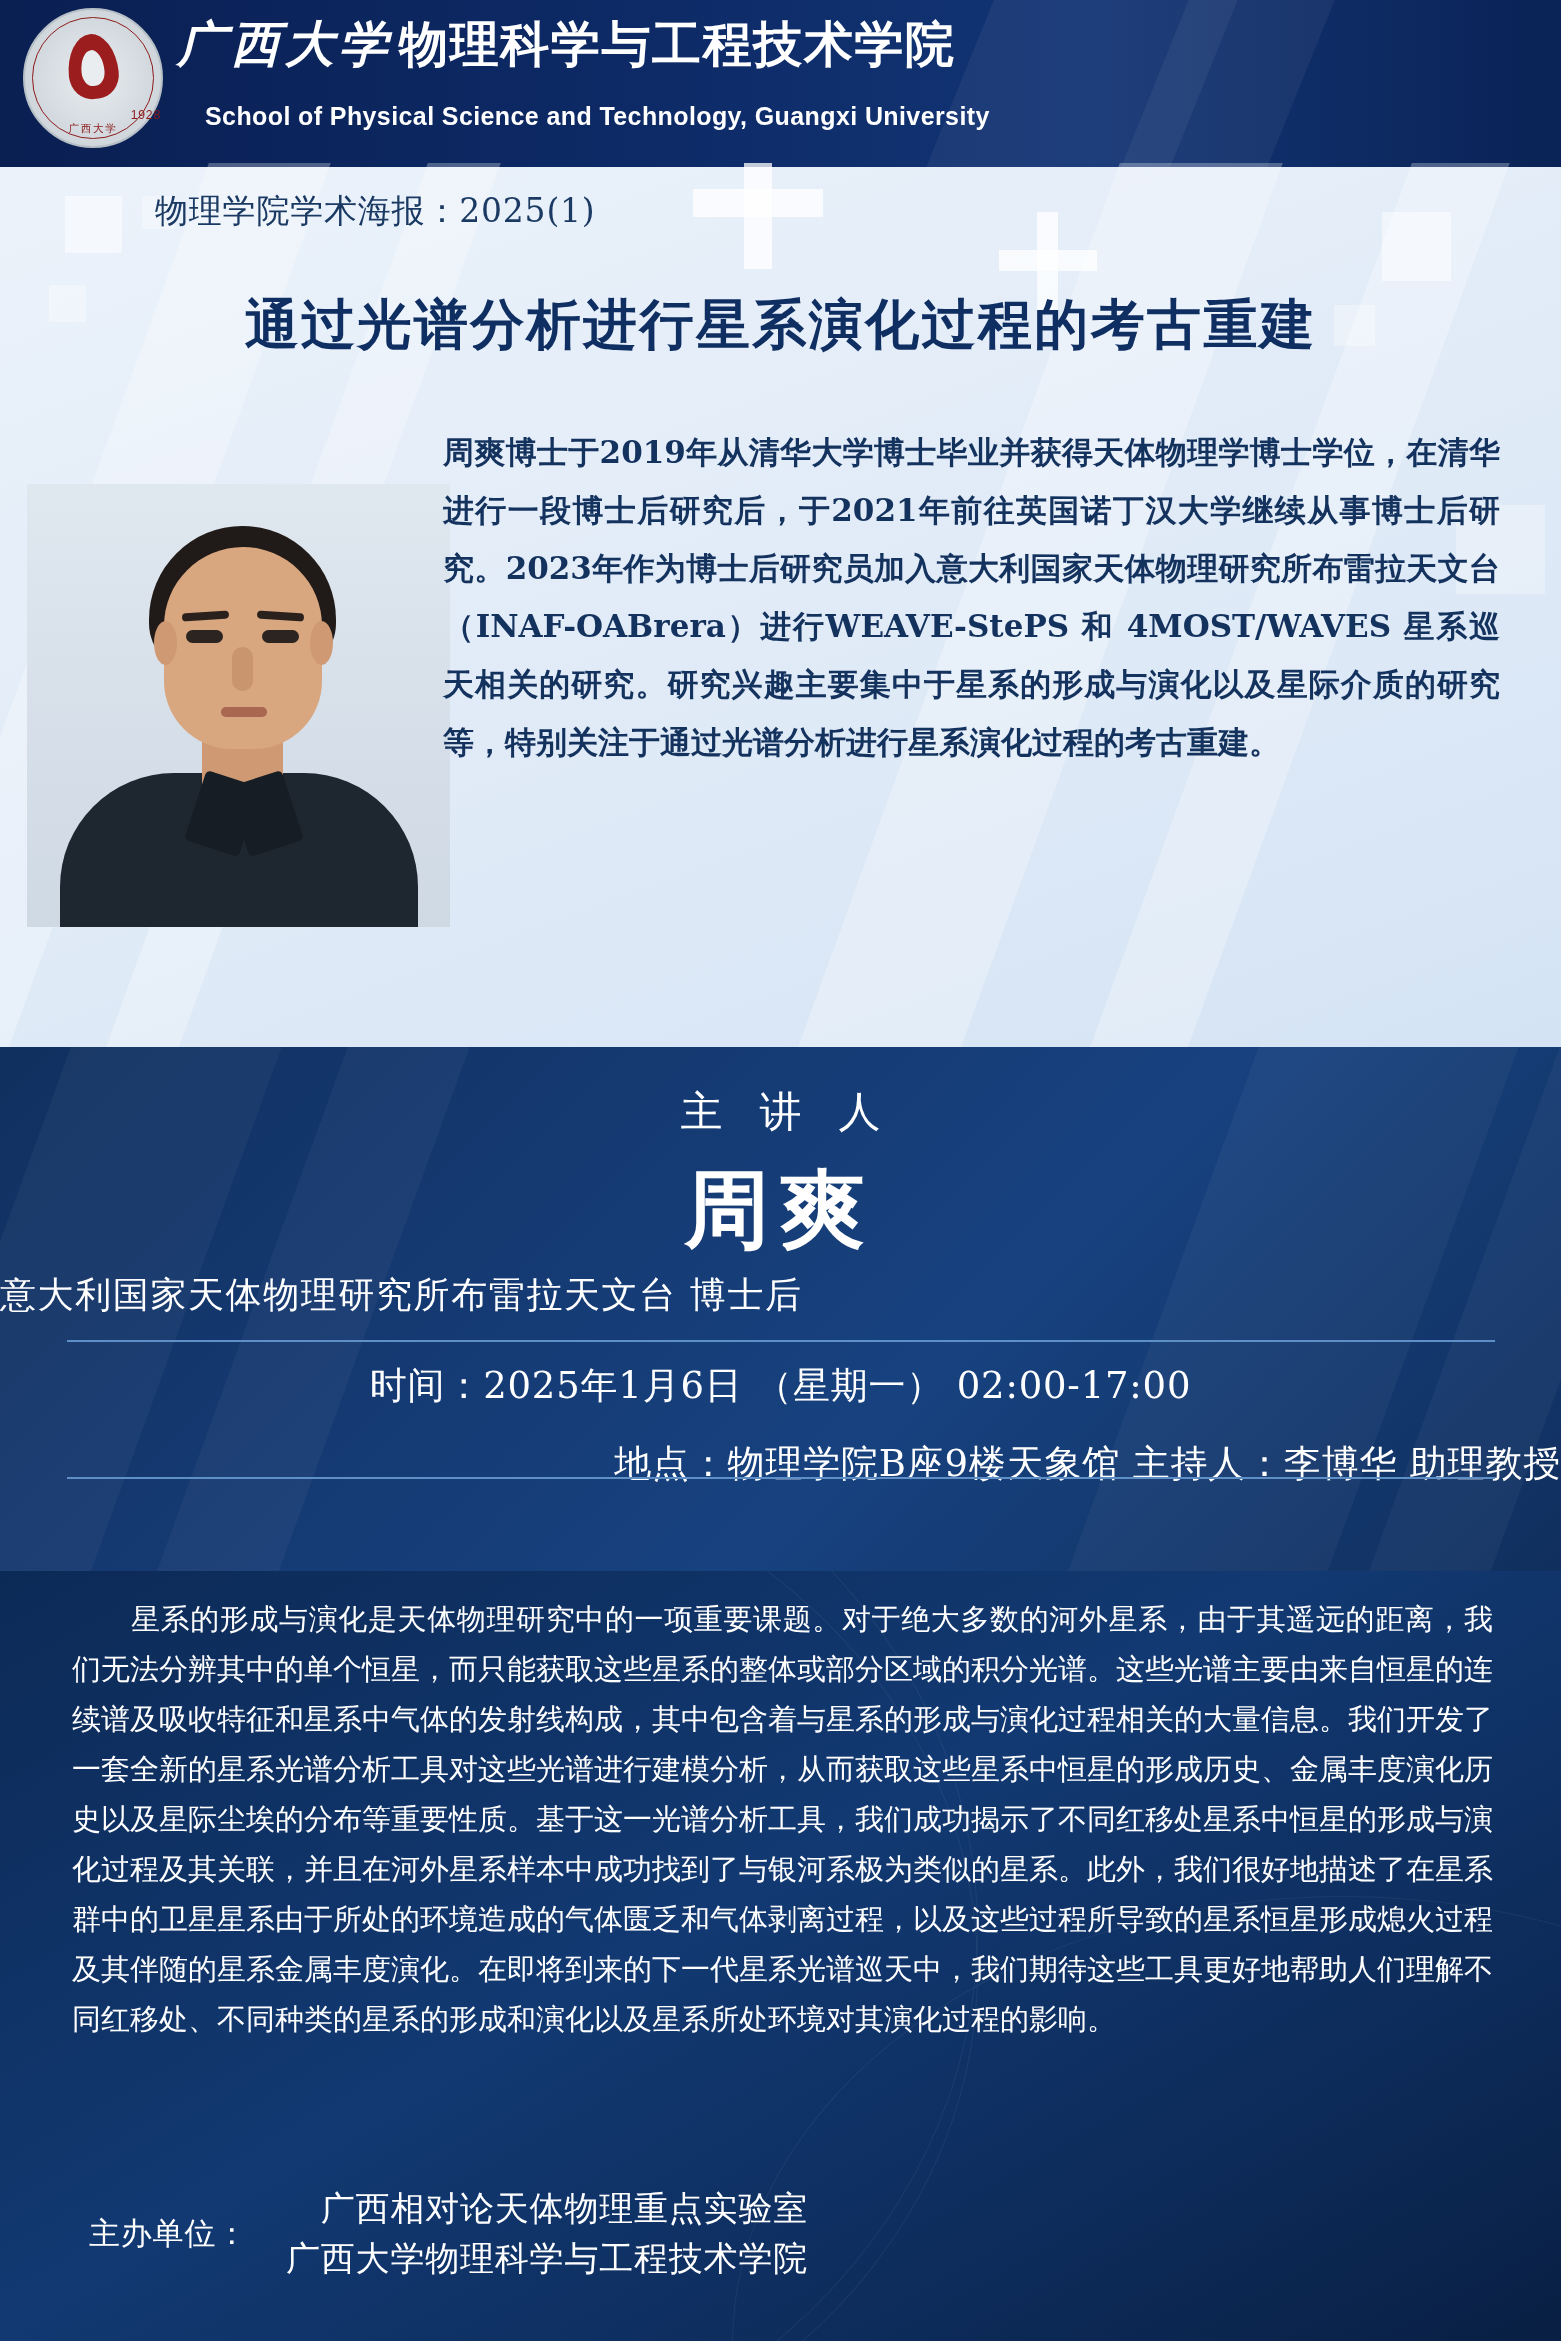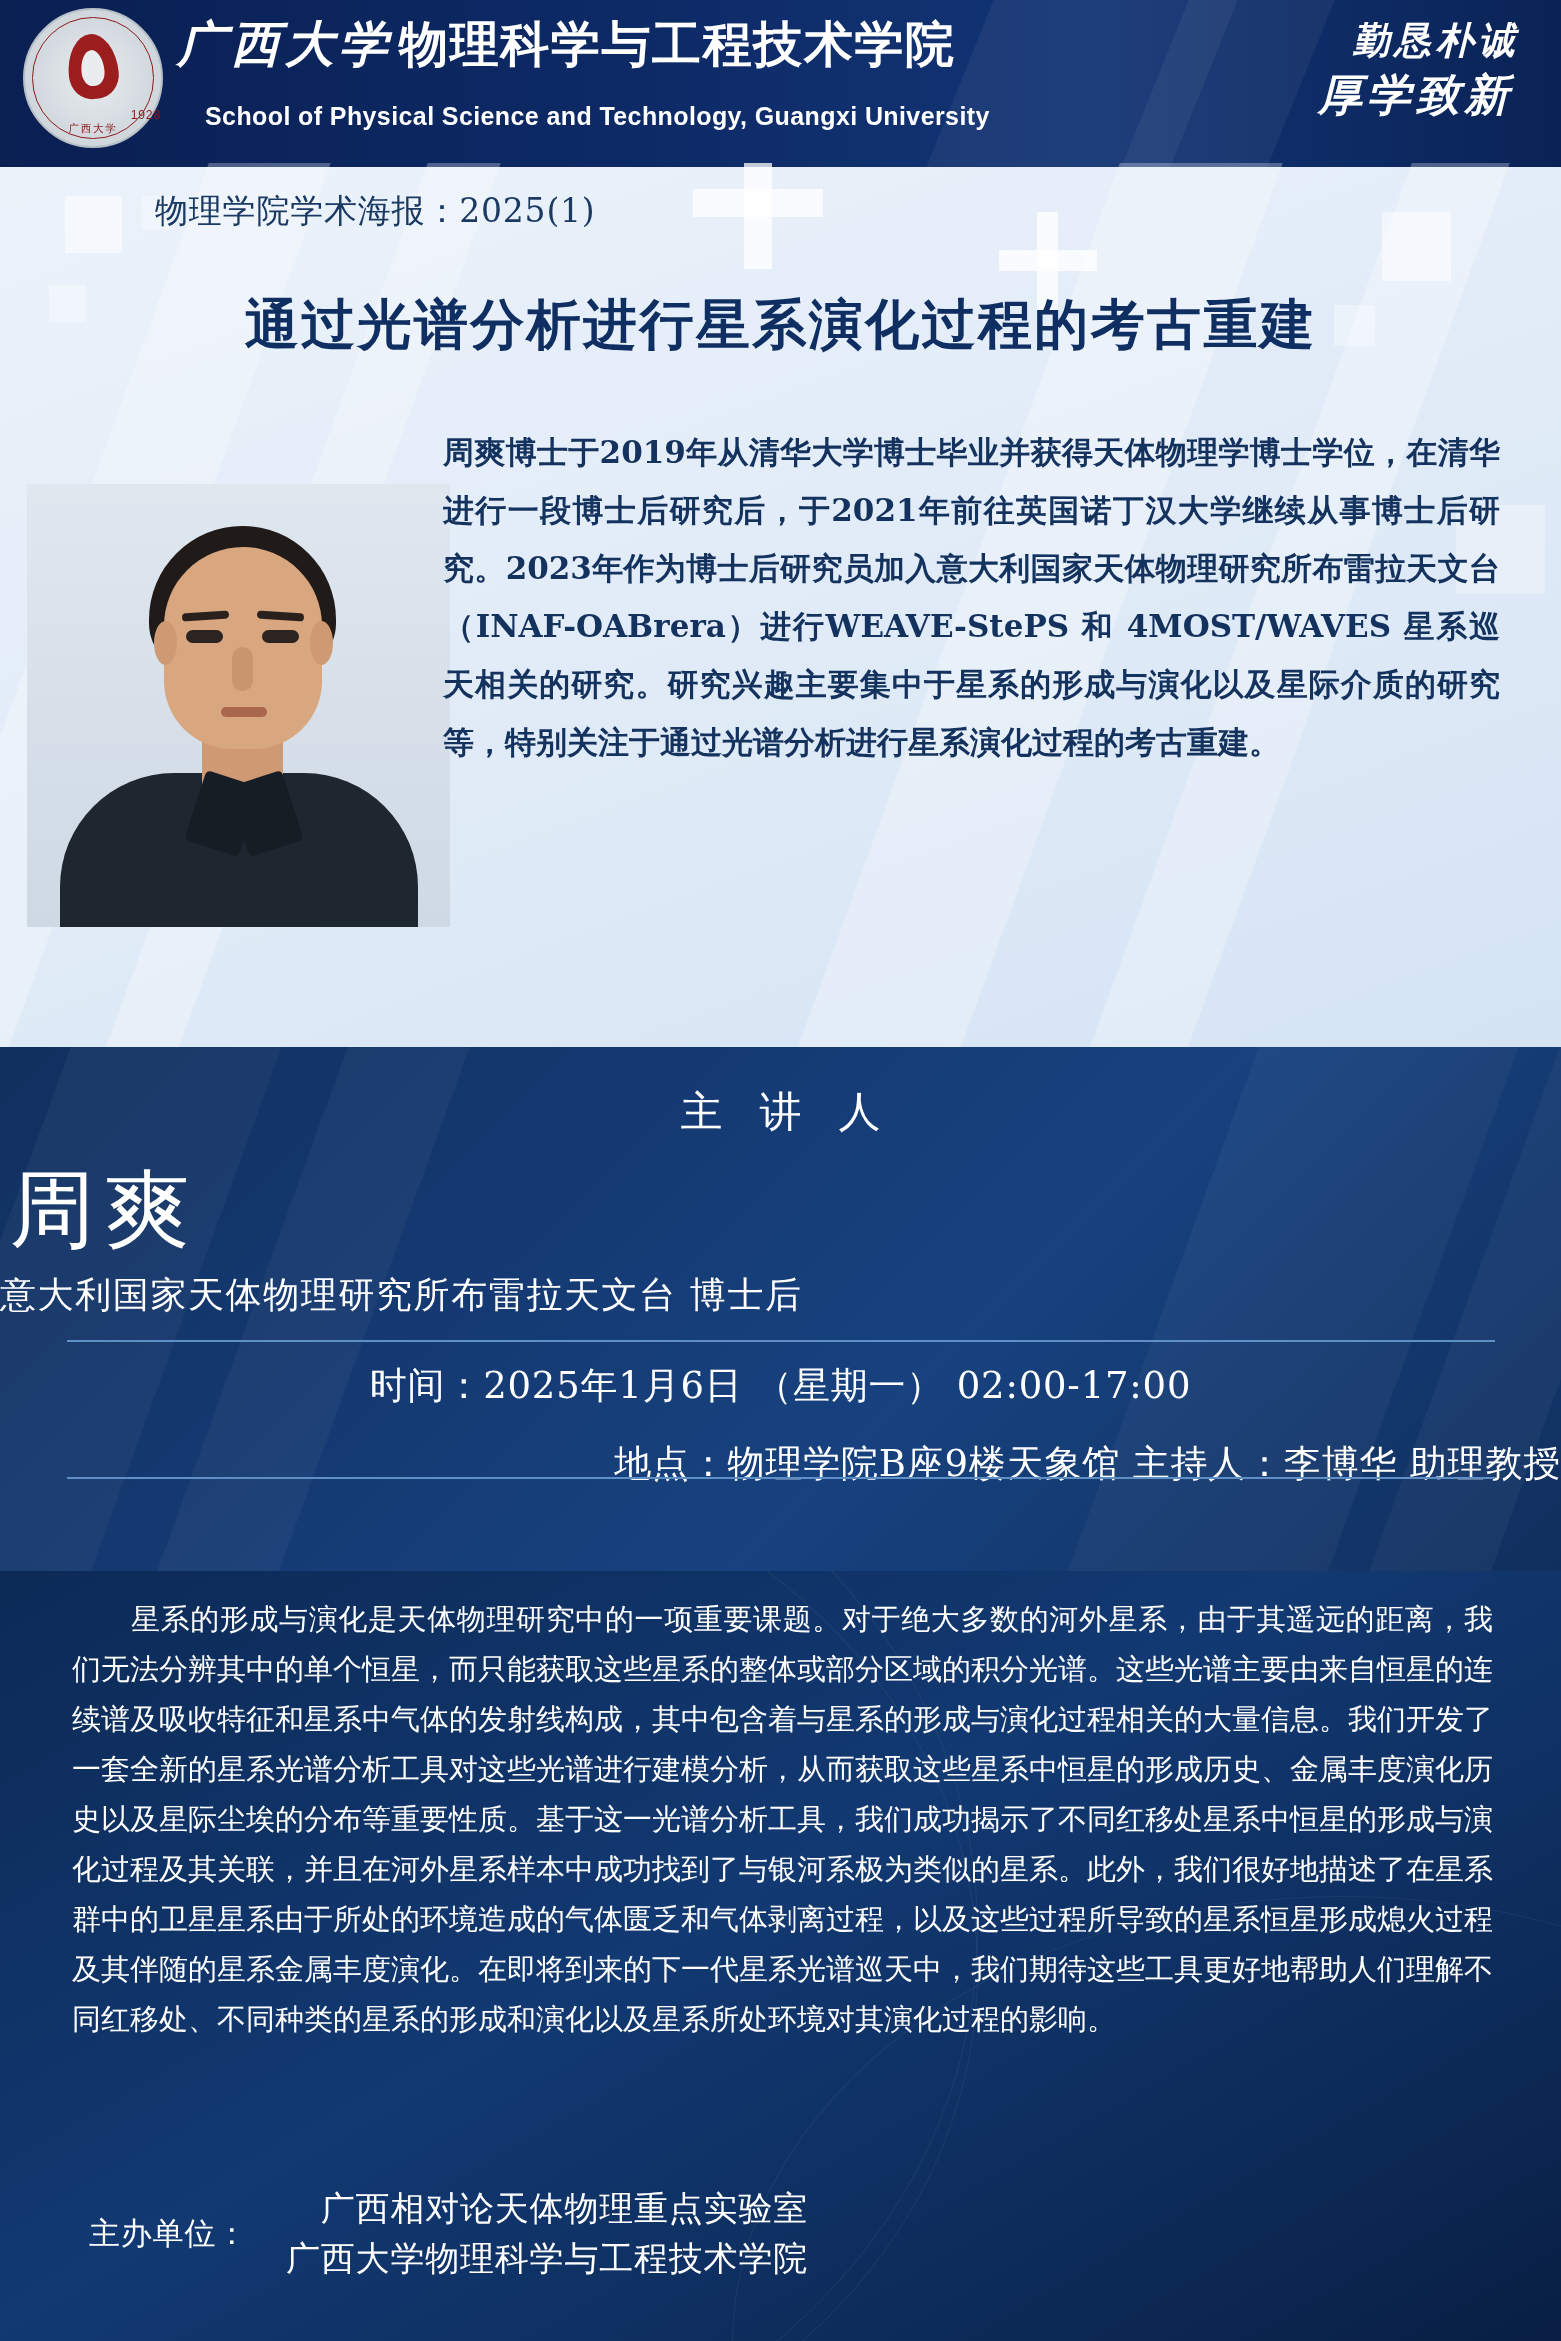--- a/index.html
+++ b/index.html
@@ -240,25 +240,27 @@
     text-align: center;
     color: #ffffff;
     font-size: 42px;
     letter-spacing: 37px;
     font-family: "DejaVu Serif", serif;
     text-indent: 37px;
   }
   .speaker-name {
     position: absolute;
     left: 0; right: 12px; top: 106px;
+    text-align: center;
     color: #ffffff;
     font-size: 85px;
     letter-spacing: 9.8px;
     font-family: "DejaVu Serif", serif;
     text-indent: 9.8px;
+    font-weight: bold;
   }
   .speaker-affil {
     position: absolute;
     left: 0; right: 0; top: 224px;
     text-align: left;
     color: #ffffff;
     font-size: 36px;
     letter-spacing: 1.6px;
     font-family: "DejaVu Serif", serif;
   }
@@ -338,24 +340,20 @@
       <div class="flame"></div>
       <div class="year">1928</div>
       <div class="cn">广西大学</div>
     </div>
 
     <div class="uni-cn">
       <span class="mark">广西大学</span><span>物理科学与工程技术学院</span>
     </div>
     <div class="uni-en">School of Physical Science and Technology, Guangxi University</div>
 
-    <div class="motto">
-      <div class="l1">勤恳朴诚</div>
-      <div class="l2">厚学致新</div>
-    </div>
   </div>
 
   <div class="bg-deco">
     <div class="band" style="left:49px;  top:-49px;  width:122px; height:976px;"></div>
     <div class="band" style="left:268px;  top:-49px;  width:73px;  height:976px;"></div>
     <div class="band" style="left:960px; top:-49px;  width:163px; height:976px;"></div>
     <div class="band" style="left:1252px; top:-49px;  width:98px; height:976px;"></div>
     <div class="sq" style="left:65px;  top:33px;  width:57px; height:57px;"></div>
     <div class="sq" style="left:142px; top:33px;  width:33px; height:33px; background:rgba(255,255,255,.35)"></div>
     <div class="sq" style="left:49px;  top:122px; width:37px; height:37px; background:rgba(255,255,255,.35)"></div>

